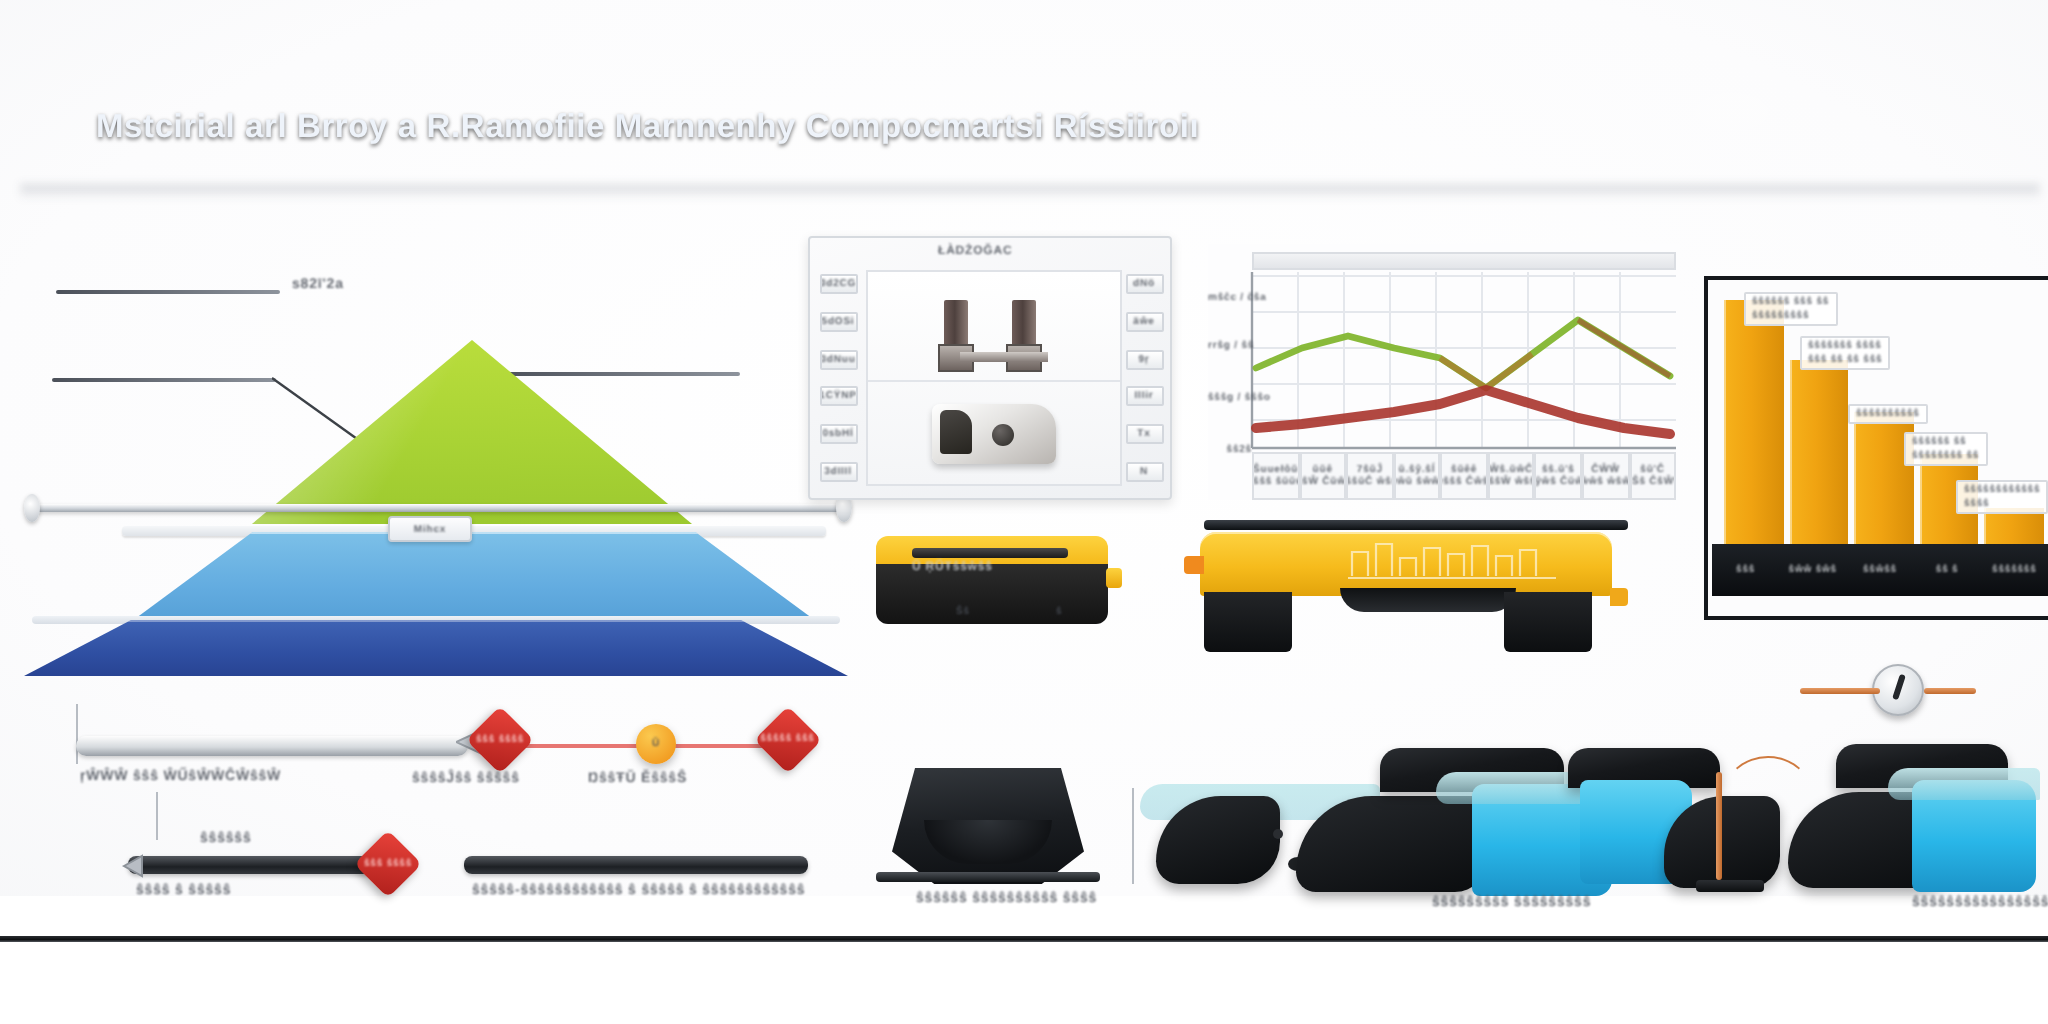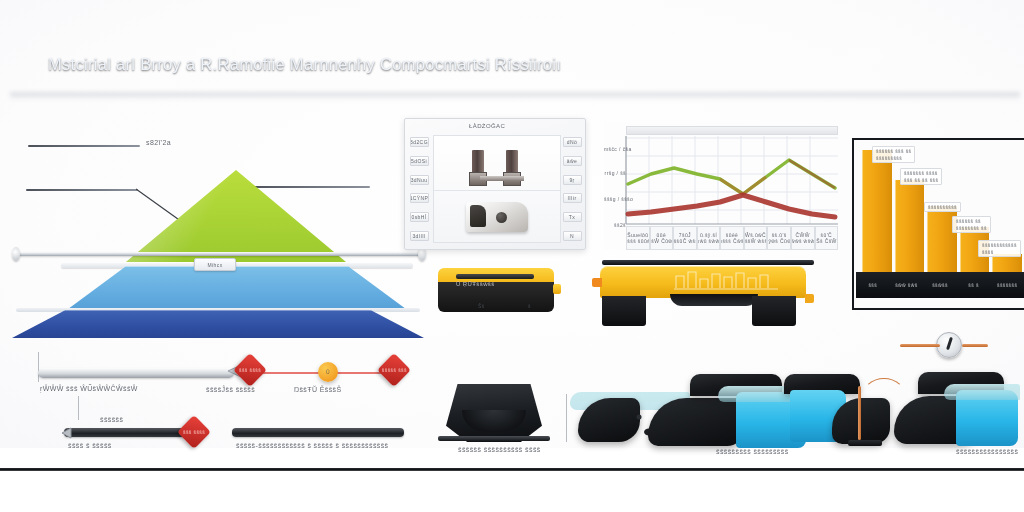--- a/index.html
+++ b/index.html
@@ -7,20 +7,21 @@
   body {
     font-family: "Liberation Sans", sans-serif;
     background: #ffffff;
     position: relative;
   }
   #stage {
     position: absolute; inset: 0;
     width: 1024px; height: 448px;
     background:
       radial-gradient(ellipse 900px 420px at 50% 46%, #ffffff 0%, #fcfcfd 58%, #f3f4f6 100%);
+    font-weight: bold;
   }
 
   
   .banner-wrap {
     position: absolute; left: -14px; top: 36px;
     width: 1050px; height: 56px;
     overflow: hidden;
   }
   .banner {
     position: absolute; inset: 0;

